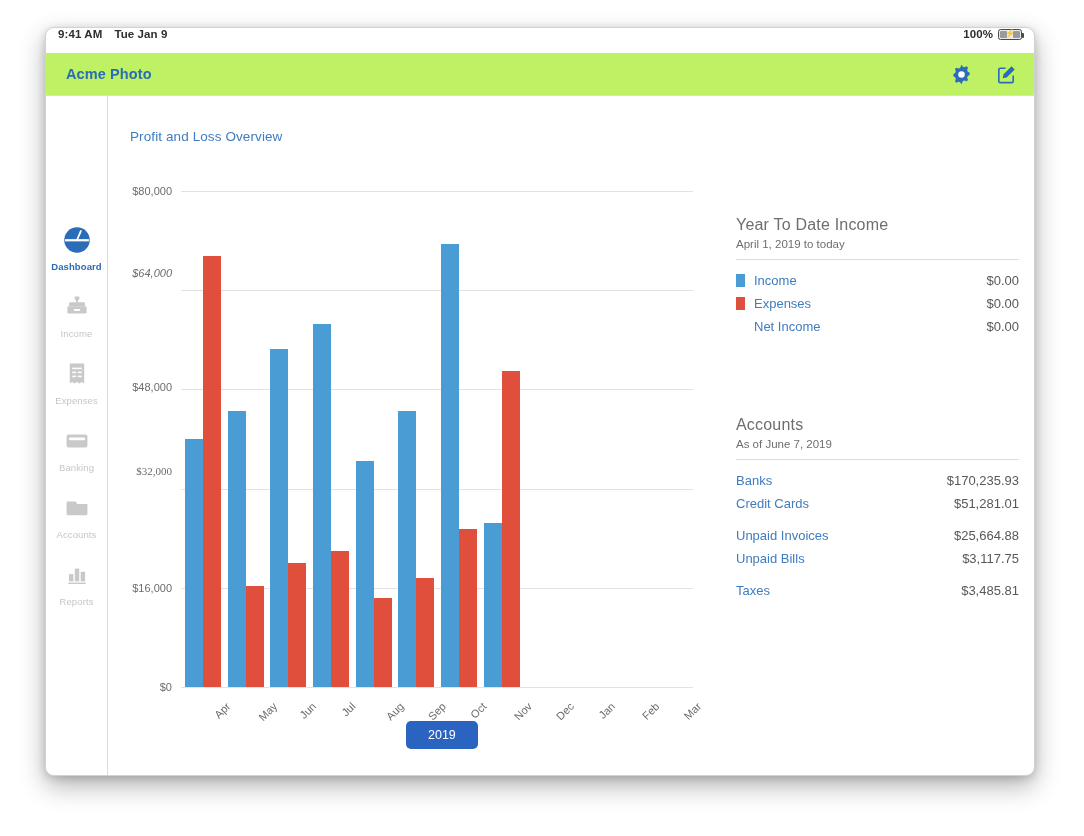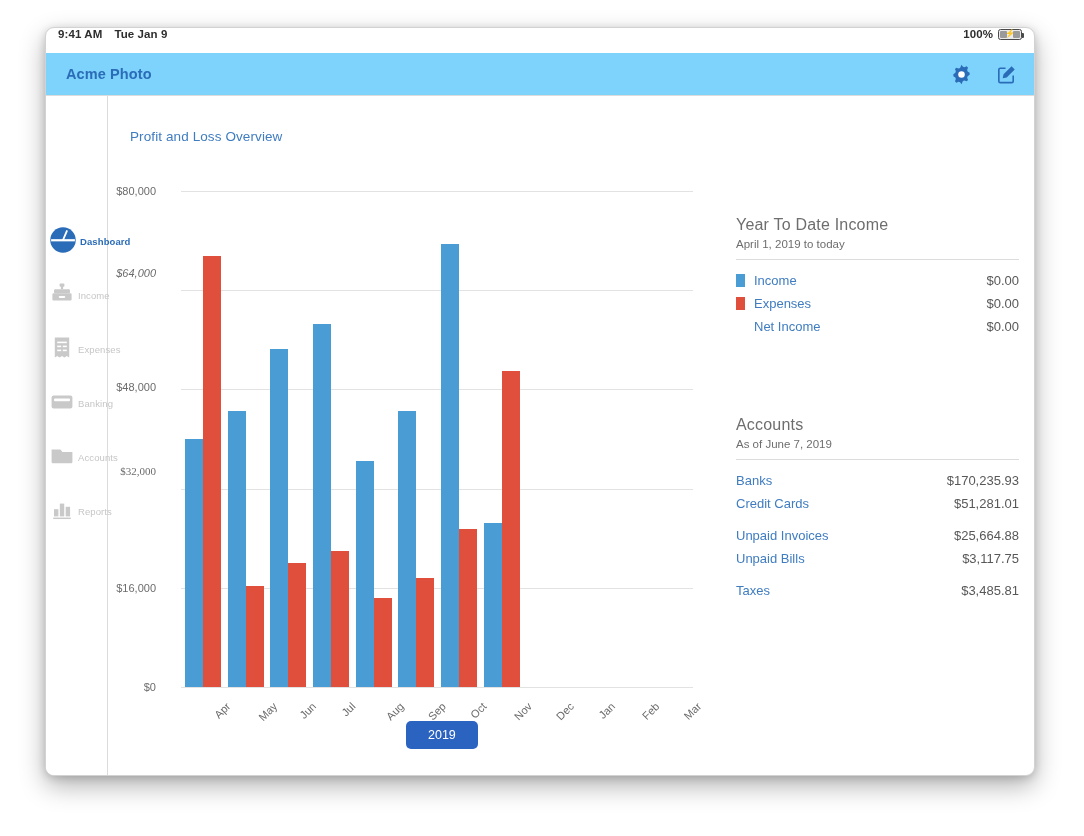--- a/index.html
+++ b/index.html
@@ -57,59 +57,59 @@
     background: #9a9a9a; border-radius: 1px;
   }
 
   
   #navbar {
     position: absolute; left: 0; top: 25px;
     width: 100%; height: 43px;
     border-bottom: 1px solid #dcdcdc;
     display: flex; align-items: center;
     padding: 0 16px 0 20px;
-    background: #7dd3fc;
+    background: #bef264;
   }
   #app-title { font-size: 14.5px; font-weight: bold; color: #2b6cb8; letter-spacing: .1px; }
   #nav-actions { margin-left: auto; display: flex; align-items: center; gap: 22px; }
   .nav-icon { width: 23px; height: 23px; display: block; cursor: pointer; }
 
   
   #content { position: absolute; left: 0; top: 68px; right: 0; bottom: 0; display: flex; }
 
   
   #sidebar {
     width: 62px; height: 100%;
     border-right: 1px solid #dcdcdc;
     padding-top: 125px;
     background: #fff;
     flex: 0 0 62px;
   }
   .side-item {
-    display: flex; flex-direction: row; align-items: center;
+    display: flex; flex-direction: column; align-items: center;
     margin-bottom: 16px; cursor: pointer;
   }
   .side-ico { width: 38px; height: 38px; display: flex; align-items: center; justify-content: center; }
   .side-label { font-size: 9.5px; margin-top: 2px; color: #c6c6c6; letter-spacing: .1px; }
   .side-item.active .side-label { color: #2b6cb8; font-weight: bold; }
 
   
   #chart-panel { position: relative; flex: 1 1 auto; }
   #chart-title {
     position: absolute; left: 22px; top: 33px;
     font-size: 13.5px; color: #3f7cc0; letter-spacing: .1px;
   }
   #plot {
     position: absolute;
     left: 73px; top: 95px;
     width: 512px; height: 496px;
   }
   .gridline { position: absolute; left: 0; width: 100%; height: 1px; background: #e2e2e2; }
   .ytick {
-    position: absolute; right: 100%; margin-right: 25px;
+    position: absolute; right: 100%; margin-right: 9px;
     font-size: 11px; color: #6c6c6c; white-space: nowrap;
     transform: translateY(-50%);
   }
   .bar { position: absolute; bottom: 0; width: 18px; }
   .bar.income { background: #4a9dd4; }
   .bar.expenses { background: #e04e3c; }
   .xtick {
     position: absolute; top: 100%; margin-top: 13px;
     font-size: 11px; color: #6a6a6a;
     transform-origin: right top;

